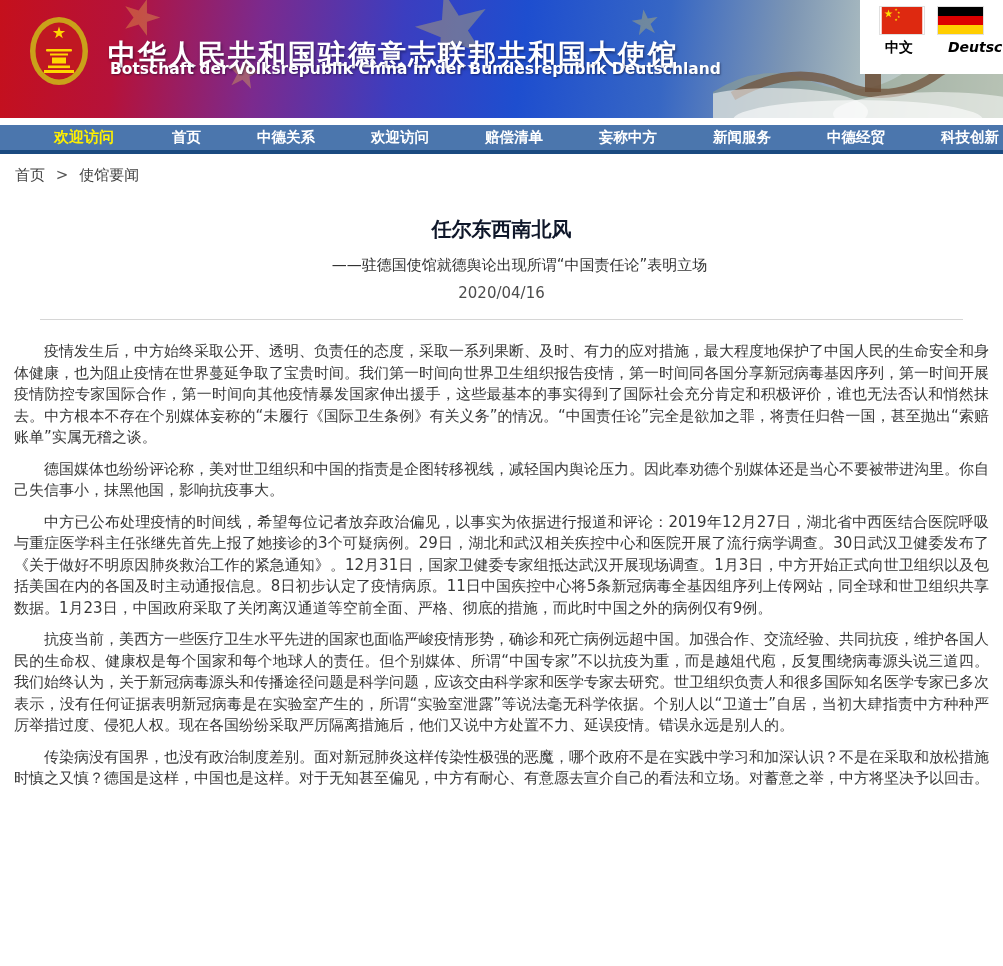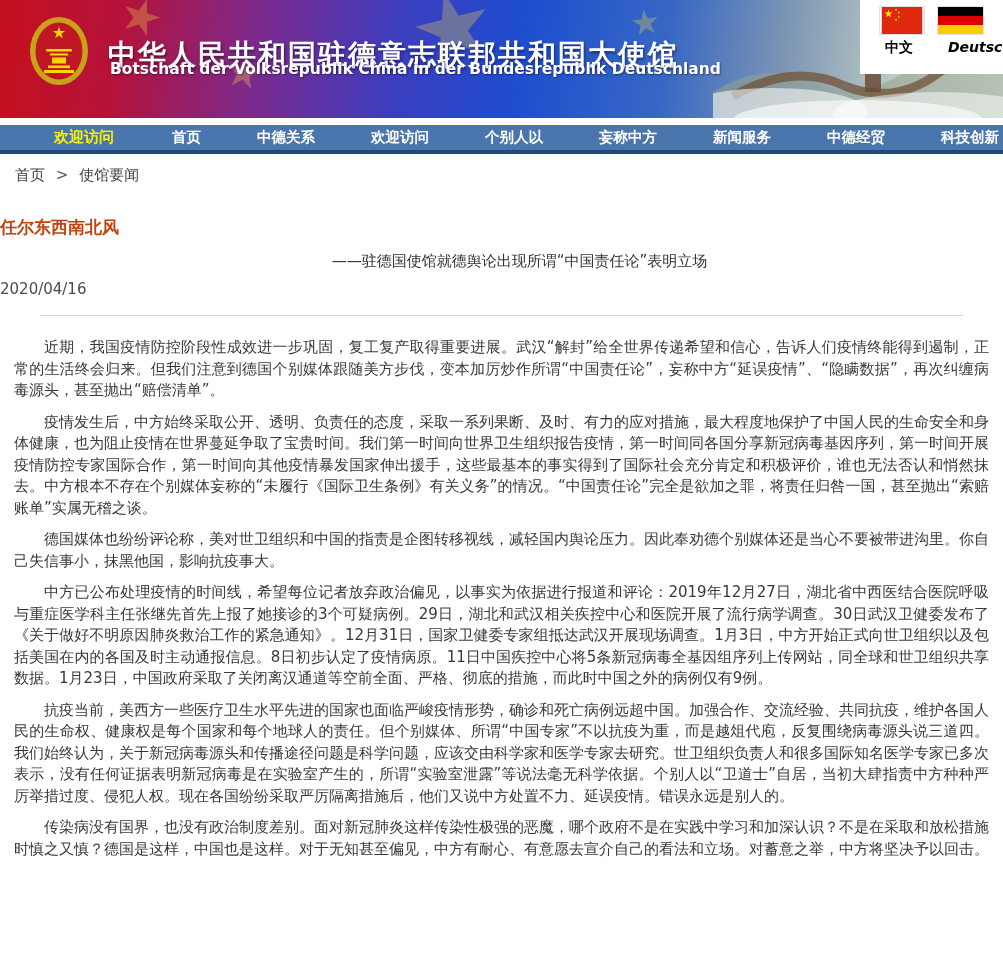--- a/index.html
+++ b/index.html
@@ -57,23 +57,23 @@
   .nav-items { display:flex; margin-left:58px; gap:56px; }
   .nav-item { color:#fff; font-size:14.5px; font-weight:bold; white-space:nowrap;
               cursor:pointer; text-decoration:none; }
 
   
   .breadcrumb { margin:12px 0 0 15px; font-size:15px; color:#424242; }
   .breadcrumb .crumb-link { color:#424242; text-decoration:none; cursor:pointer; }
   .breadcrumb .crumb-sep { margin:0 6px; color:#555; }
 
   
-  .art-title { margin:31px 0 0; text-align:left; font-size:17px; font-weight:bold; color:#c2410c; }
+  .art-title { margin:31px 0 0; text-align:center; font-size:20px; font-weight:bold; color:#0f172a; }
   .art-subtitle { margin-top:13px; text-align:center; font-size:15px; color:#333;margin-left:36px; }
-  .art-date { margin-top:9px; text-align:left; font-size:15px; color:#4c4c4c; }
+  .art-date { margin-top:9px; text-align:center; font-size:15px; color:#4c4c4c; }
   .divider { margin:17px 40px 0; border:none; border-top:1px solid #d6d6d6; height:0; }
 
   .article-body { margin:21px 14px 0; }
   .para { margin:0 0 10px; text-indent:2em; font-size:15px; line-height:21.5px;
           color:var(--body-text,#383838); text-align:justify; }
 </style>
 </head>
 <body>
 
 <div class="banner">
@@ -124,39 +124,38 @@
     <a class="lang-label lang-de">Deutsch</a>
   </div>
 </div>
 
 <div class="nav">
   <span class="nav-welcome">欢迎访问</span>
   <div class="nav-items">
       <a class="nav-item">首页</a>
       <a class="nav-item">中德关系</a>
       <a class="nav-item">欢迎访问</a>
-      <a class="nav-item">个别人以</a>
+      <a class="nav-item">赔偿清单</a>
       <a class="nav-item">妄称中方</a>
       <a class="nav-item">新闻服务</a>
       <a class="nav-item">中德经贸</a>
       <a class="nav-item">科技创新</a>
     </div>
 </div>
 
 <div class="breadcrumb">
   <a class="crumb-link">首页</a>
   <span class="crumb-sep">&gt;</span>
   <a class="crumb-link">使馆要闻</a>
 </div>
 
 <h2 class="art-title">任尔东西南北风</h2>
 <div class="art-subtitle">——驻德国使馆就德舆论出现所谓“中国责任论”表明立场</div>
 <div class="art-date">2020/04/16</div>
 <hr class="divider">
 
 <div class="article-body">
-    <p class="para">近期，我国疫情防控阶段性成效进一步巩固，复工复产取得重要进展。武汉“解封”给全世界传递希望和信心，告诉人们疫情终能得到遏制，正常的生活终会归来。但我们注意到德国个别媒体跟随美方步伐，变本加厉炒作所谓“中国责任论”，妄称中方“延误疫情”、“隐瞒数据”，再次纠缠病毒源头，甚至抛出“赔偿清单”。</p>
     <p class="para">疫情发生后，中方始终采取公开、透明、负责任的态度，采取一系列果断、及时、有力的应对措施，最大程度地保护了中国人民的生命安全和身体健康，也为阻止疫情在世界蔓延争取了宝贵时间。我们第一时间向世界卫生组织报告疫情，第一时间同各国分享新冠病毒基因序列，第一时间开展疫情防控专家国际合作，第一时间向其他疫情暴发国家伸出援手，这些最基本的事实得到了国际社会充分肯定和积极评价，谁也无法否认和悄然抹去。中方根本不存在个别媒体妄称的“未履行《国际卫生条例》有关义务”的情况。“中国责任论”完全是欲加之罪，将责任归咎一国，甚至抛出“索赔账单”实属无稽之谈。</p>
     <p class="para">德国媒体也纷纷评论称，美对世卫组织和中国的指责是企图转移视线，减轻国内舆论压力。因此奉劝德个别媒体还是当心不要被带进沟里。你自己失信事小，抹黑他国，影响抗疫事大。</p>
     <p class="para">中方已公布处理疫情的时间线，希望每位记者放弃政治偏见，以事实为依据进行报道和评论：2019年12月27日，湖北省中西医结合医院呼吸与重症医学科主任张继先首先上报了她接诊的3个可疑病例。29日，湖北和武汉相关疾控中心和医院开展了流行病学调查。30日武汉卫健委发布了《关于做好不明原因肺炎救治工作的紧急通知》。12月31日，国家卫健委专家组抵达武汉开展现场调查。1月3日，中方开始正式向世卫组织以及包括美国在内的各国及时主动通报信息。8日初步认定了疫情病原。11日中国疾控中心将5条新冠病毒全基因组序列上传网站，同全球和世卫组织共享数据。1月23日，中国政府采取了关闭离汉通道等空前全面、严格、彻底的措施，而此时中国之外的病例仅有9例。</p>
     <p class="para">抗疫当前，美西方一些医疗卫生水平先进的国家也面临严峻疫情形势，确诊和死亡病例远超中国。加强合作、交流经验、共同抗疫，维护各国人民的生命权、健康权是每个国家和每个地球人的责任。但个别媒体、所谓“中国专家”不以抗疫为重，而是越俎代庖，反复围绕病毒源头说三道四。我们始终认为，关于新冠病毒源头和传播途径问题是科学问题，应该交由科学家和医学专家去研究。世卫组织负责人和很多国际知名医学专家已多次表示，没有任何证据表明新冠病毒是在实验室产生的，所谓“实验室泄露”等说法毫无科学依据。个别人以“卫道士”自居，当初大肆指责中方种种严厉举措过度、侵犯人权。现在各国纷纷采取严厉隔离措施后，他们又说中方处置不力、延误疫情。错误永远是别人的。</p>
     <p class="para">传染病没有国界，也没有政治制度差别。面对新冠肺炎这样传染性极强的恶魔，哪个政府不是在实践中学习和加深认识？不是在采取和放松措施时慎之又慎？德国是这样，中国也是这样。对于无知甚至偏见，中方有耐心、有意愿去宣介自己的看法和立场。对蓄意之举，中方将坚决予以回击。</p>
   </div>
 
 </body></html>

